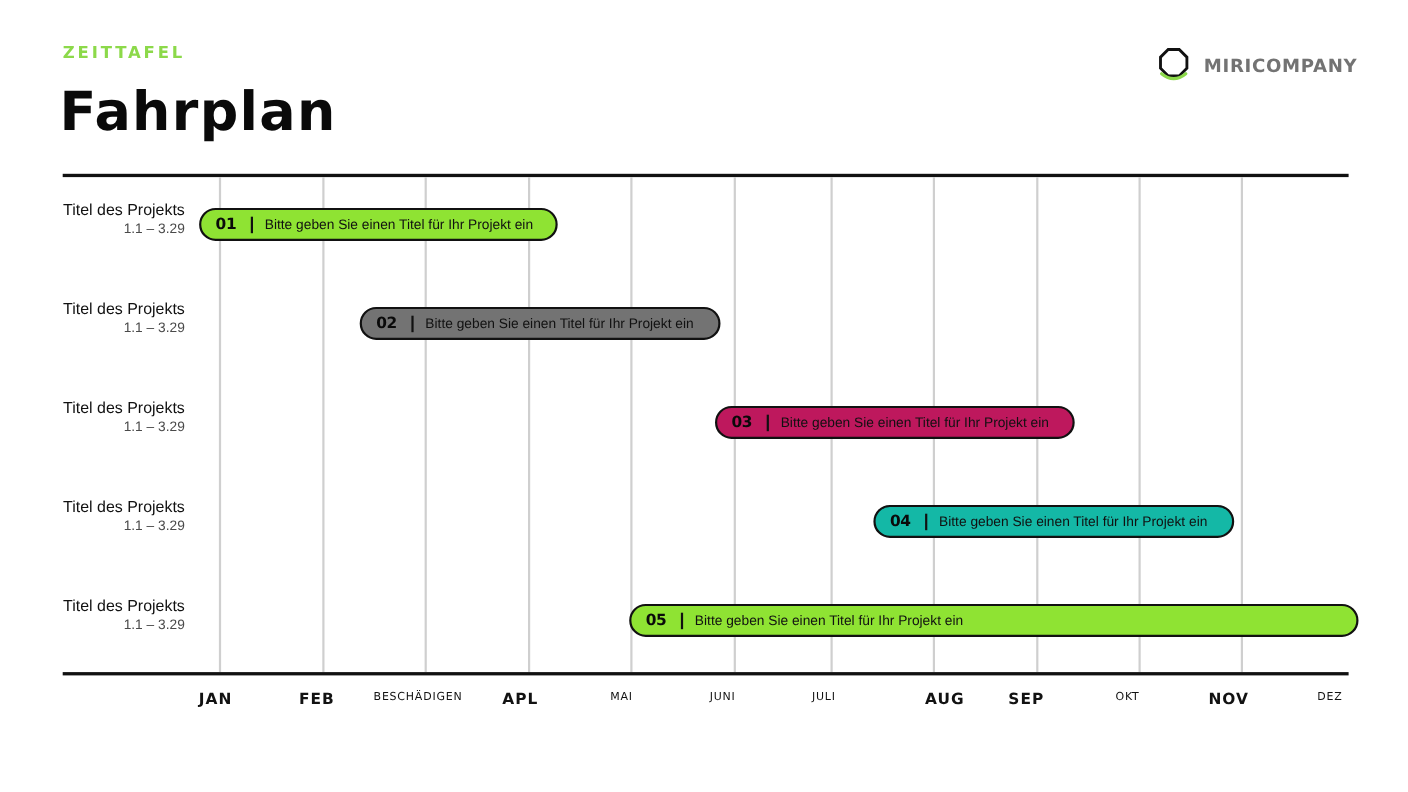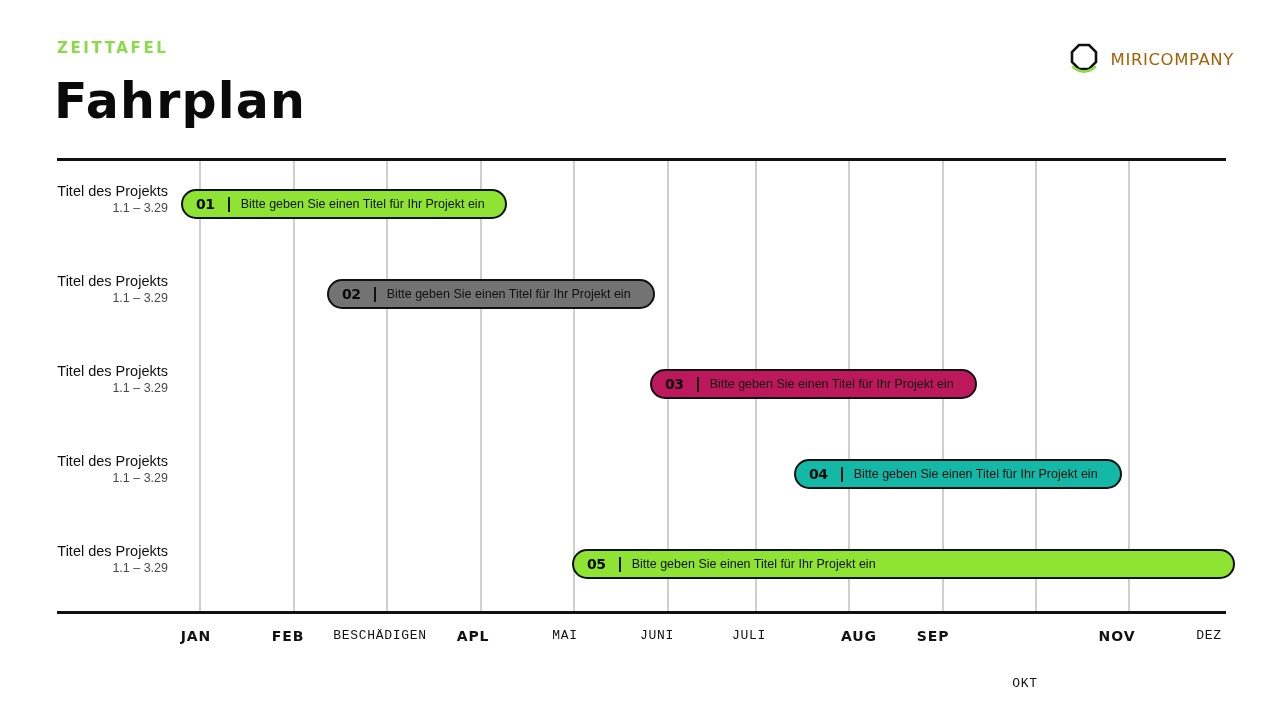--- a/index.html
+++ b/index.html
@@ -49,23 +49,23 @@
     align-items: center;
     gap: 10px;
   }
   #brand-mark {
     width: 32px;
     height: 34px;
     display: block;
   }
   #brand-name {
     font-size: 16.5px;
-    font-weight: normal;
+    font-weight: bold;
     letter-spacing: 0.6px;
-    color: #a16207;
+    color: #737373;
     font-family: "DejaVu Sans", sans-serif;
     white-space: nowrap;
   }
 
   
   #chart {
     position: absolute;
     left: 57px;
     top: 158px;
     width: 1169px;
@@ -180,23 +180,22 @@
     font-family: "DejaVu Sans", sans-serif;
     white-space: nowrap;
   }
   .month.strong {
     font-weight: bold;
     font-size: 14px;
     letter-spacing: 0.9px;
   }
   .month.light {
     font-weight: normal;
-    font-size: 13px;
+    font-size: 10px;
     letter-spacing: 0.7px;
-    font-family: Liberation Mono, monospace;
   }
 </style>
 </head>
 <body>
 
 <div id="header-eyebrow">ZEITTAFEL</div>
 
 <div id="page-title">Fahrplan</div>
 
 <div id="brand">
@@ -289,16 +288,16 @@
 <div id="months">
     <div class="month strong" style="left: 139px;">JAN</div>
     <div class="month strong" style="left: 231px;">FEB</div>
     <div class="month light" style="left: 323px;">BESCHÄDIGEN</div>
     <div class="month strong" style="left: 416px;">APL</div>
     <div class="month light" style="left: 508px;">MAI</div>
     <div class="month light" style="left: 600px;">JUNI</div>
     <div class="month light" style="left: 692px;">JULI</div>
     <div class="month strong" style="left: 784px; margin-left: 18px;">AUG</div>
     <div class="month strong" style="left: 876px;">SEP</div>
-    <div class="month light" style="left: 968px; margin-top: 48px;">OKT</div>
+    <div class="month light" style="left: 968px;">OKT</div>
     <div class="month strong" style="left: 1060px;">NOV</div>
     <div class="month light" style="left: 1152px;">DEZ</div>
   </div>
 
 </body></html>

